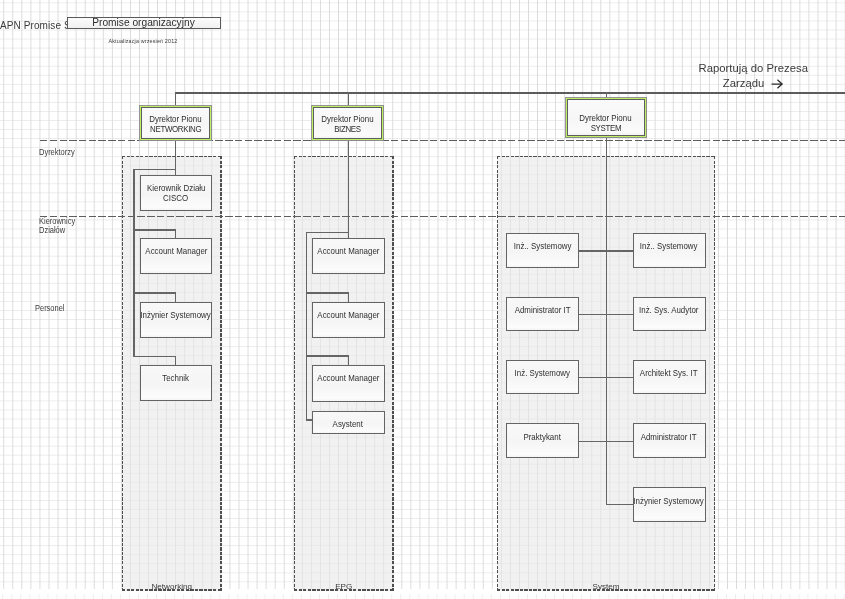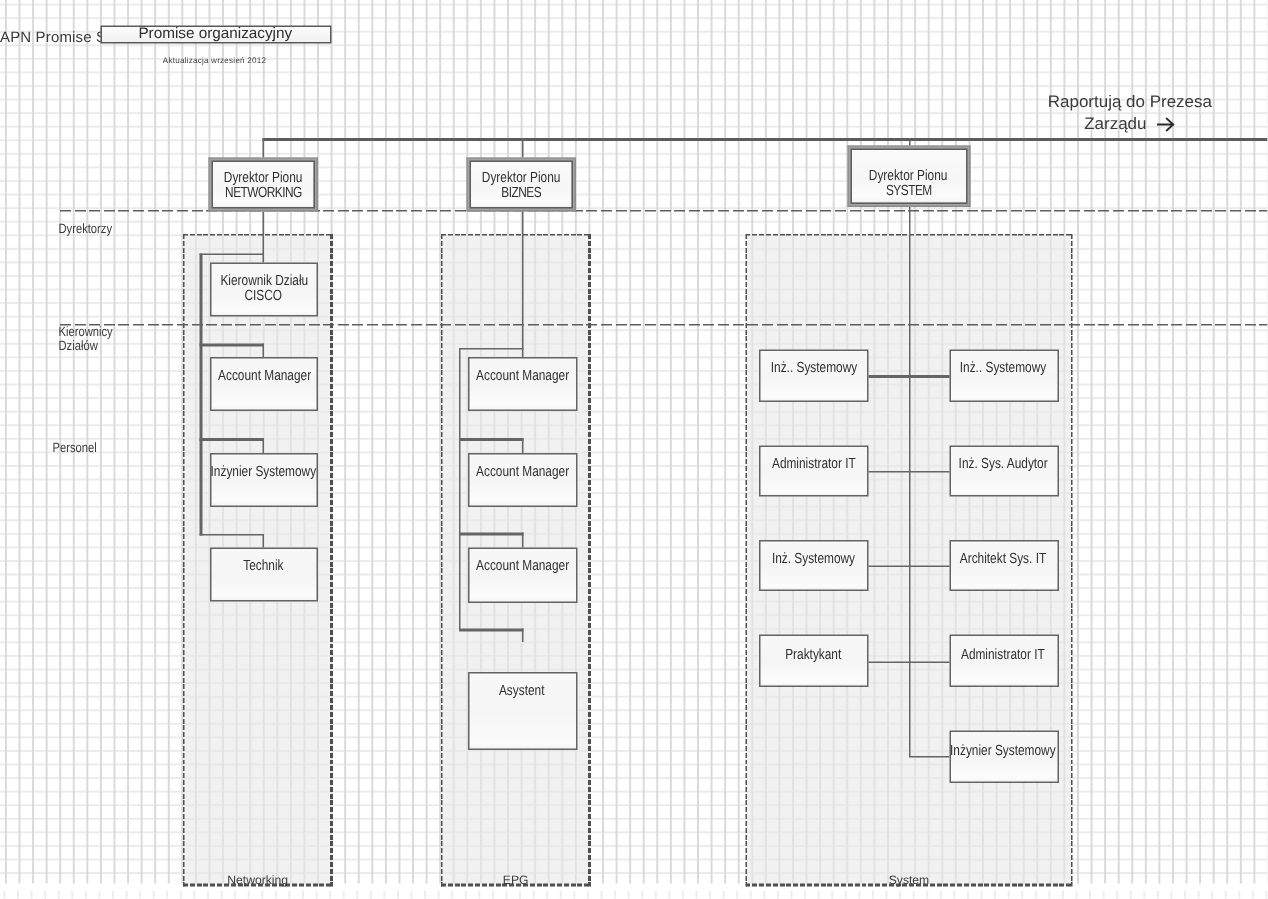--- a/index.html
+++ b/index.html
@@ -57,21 +57,21 @@
     height:1.4px;z-index:5;
     background-image:repeating-linear-gradient(to right,#5d5d5d 0px,#5d5d5d 7.3px,rgba(0,0,0,0) 7.3px,rgba(0,0,0,0) 9.75px);
   }
   #sep-dyrektorzy{left:39.5px;top:140px;width:805.5px;}
   #sep-kierownicy{left:39.5px;top:215.5px;width:805.5px;}
 
   .lvl{font-size:9px;color:#3c3c3c;line-height:9.35px;}
   .lvl div{transform:scaleX(0.83);transform-origin:left center;}
   #lvl-dyrektorzy{left:38.5px;top:148px;}
   #lvl-kierownicy{left:38.5px;top:217px;}
-  #lvl-personel{left:35px;top:294px;}
+  #lvl-personel{left:35px;top:304px;}
 
   #bus-line{left:175px;top:92.3px;width:670px;height:1.4px;background:#5c5c5c;}
 
   
   .group{
     background:rgba(232,232,232,0.60);
     box-sizing:border-box;z-index:2;
   }
   .group .ge{position:absolute;}
   .group .ge.top,.group .ge.bot{
@@ -108,21 +108,21 @@
     font-size:9.8px;color:#2f2f2f;line-height:10px;
     padding-top:7px;
   }
   .node > div, .node .inner > div{white-space:nowrap;transform:scaleX(0.808);transform-origin:center center;}
   .node .inner{transform:none;}
   .head .inner > div:nth-child(2){letter-spacing:-0.42px;}
   .head{
     border:1.2px solid #949494;
     border-right-width:1.9px;border-bottom-width:1.9px;
     border-right-color:#8c8c8c;border-bottom-color:#8c8c8c;
-    background:#a3a3a3;
+    background:#bef264;
     padding:0;justify-content:flex-start;
   }
   .head .inner{
     position:absolute;left:1.2px;top:1.2px;right:1.2px;bottom:1.2px;
     border:1.2px solid #5e5e5e;
     background:linear-gradient(to bottom,#fafafa 0%,#f6f6f6 55%,#fbfbfb 90%,#f3f3f3 100%);
     box-sizing:border-box;
     display:flex;flex-direction:column;align-items:center;
     padding-top:5.5px;
   }
@@ -132,21 +132,21 @@
   #head-system .inner{padding-top:12.4px;}
 
   #nw-0{left:139.7px;top:174.7px;width:72.5px;height:36.1px;}
   #nw-1{left:139.7px;top:238px;width:72.5px;height:36.1px;}
   #nw-2{left:139.7px;top:301.6px;width:72.5px;height:36.1px;}
   #nw-3{left:139.7px;top:365.2px;width:72.5px;height:36.1px;}
 
   #bz-0{left:311.5px;top:237.9px;width:73px;height:36.5px;}
   #bz-1{left:311.5px;top:301.5px;width:73px;height:36.5px;}
   #bz-2{left:311.5px;top:365px;width:73px;height:36.5px;}
-  #bz-3{left:311.5px;top:448px;width:73px;height:52px;}
+  #bz-3{left:311.5px;top:411px;width:73px;height:23px;}
 
     .sysnode{padding-top:7.4px;}
   #sl-0{left:505.8px;top:233.1px;width:73px;height:34.8px;}
   #sl-1{left:505.8px;top:296.7px;width:73px;height:34.8px;}
   #sl-2{left:505.8px;top:359.6px;width:73px;height:34.8px;}
   #sl-3{left:505.8px;top:423.3px;width:73px;height:34.8px;}
   #sr-0{left:632.5px;top:233.1px;width:73px;height:34.8px;}
   #sr-1{left:632.5px;top:296.7px;width:73px;height:34.8px;}
   #sr-2{left:632.5px;top:359.6px;width:73px;height:34.8px;}
   #sr-3{left:632.5px;top:423.3px;width:73px;height:34.8px;}

